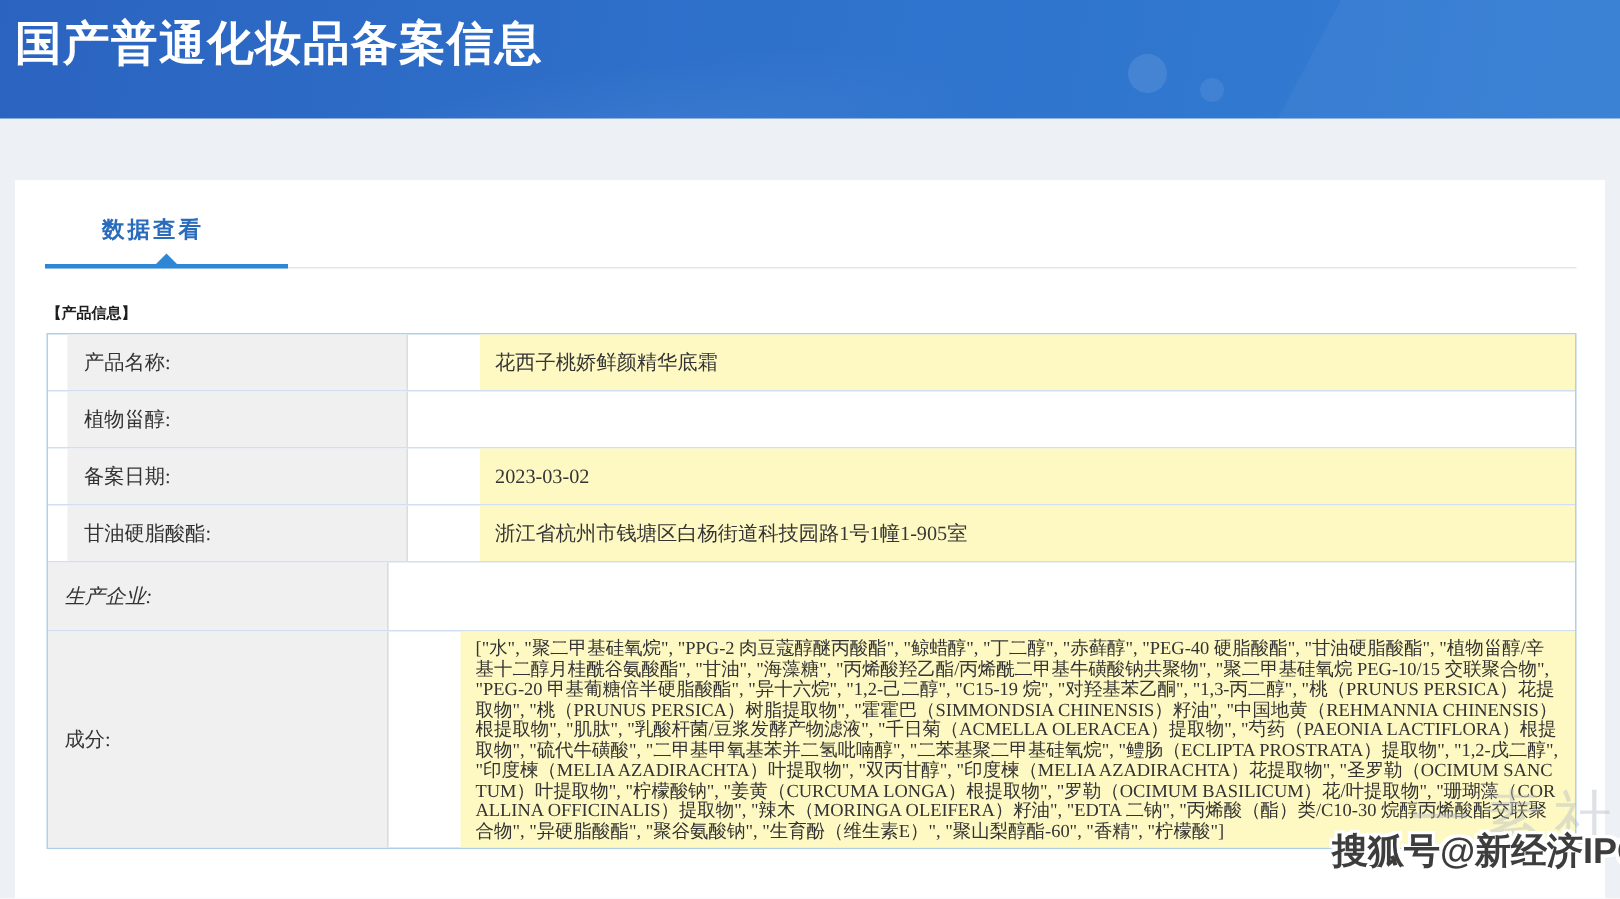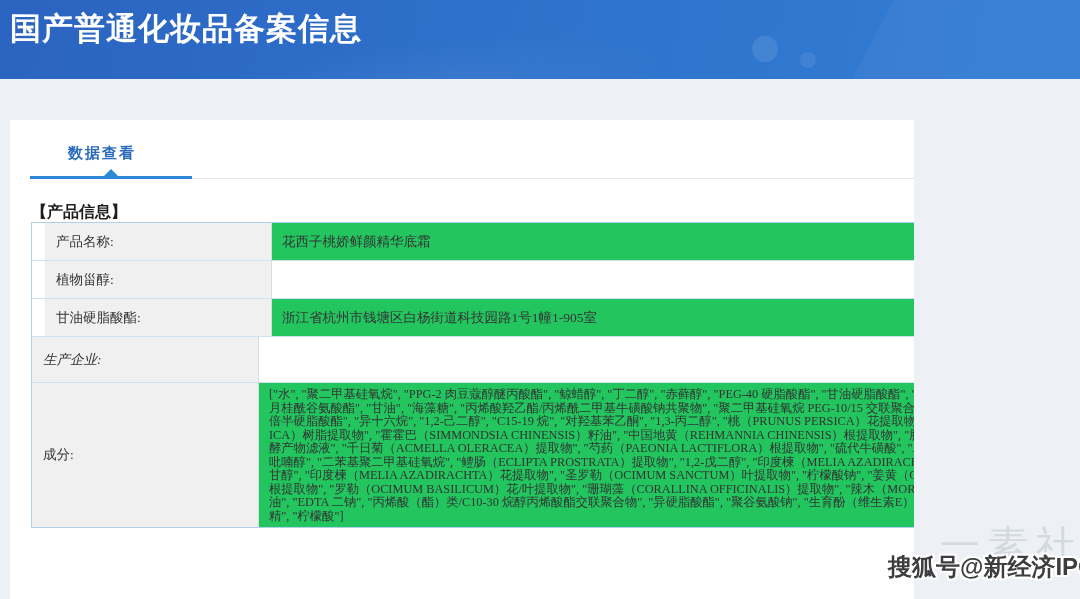--- a/index.html
+++ b/index.html
@@ -20,53 +20,54 @@
   .banner .blob3{position:absolute;left:800px;top:52px;width:16px;height:16px;border-radius:50%;background:rgba(255,255,255,0.08);}
   .banner .blob4{position:absolute;left:870px;top:-30px;width:260px;height:150px;background:rgba(255,255,255,0.04);transform:skewX(-28deg);}
   .banner-title{
     position:absolute;left:10px;top:8px;
     color:#ffffff;font-size:31px;font-weight:bold;letter-spacing:1px;white-space:nowrap;
   }
   
   .band{position:absolute;left:0;top:92px;width:1080px;height:28px;background:#edf1f5;}
   
   .panel{
-    position:absolute;left:10px;top:120px;width:904px;height:479px;
+    position:absolute;left:10px;top:120px;width:1060px;height:479px;
     background:#ffffff;overflow:hidden;
   }
   .tab{
     position:absolute;left:58px;top:24px;
     font-size:15px;font-weight:bold;color:#2a6cbb;letter-spacing:2px;cursor:pointer;white-space:nowrap;
   }
   .tab-rail{position:absolute;left:20px;top:58px;width:1021px;height:1px;background:#e4e7ea;}
   .tab-bar{position:absolute;left:20px;top:56px;width:162px;height:3px;background:#2e86d6;}
   .tab-tri{position:absolute;left:94px;top:49px;width:0;height:0;
     border-left:7px solid transparent;border-right:7px solid transparent;border-bottom:7px solid #2e86d6;}
   .section-title{
     position:absolute;left:21px;top:82px;
-    font-size:16px;font-weight:bold;color:#1e1e1e;white-space:nowrap;
+    font-size:10px;font-weight:bold;color:#1e1e1e;white-space:nowrap;
   }
   
   .info-table{
     position:absolute;left:21px;top:102px;width:1020px;
     border:1px solid #aed0ea;box-sizing:border-box;
   }
   .row{display:flex;border-bottom:1px solid #cfe0f0;box-sizing:border-box;}
   .row:last-child{border-bottom:none;}
   .cell-label{
     width:227px;flex:0 0 227px;background:#f0f0f0;
     border-right:1px solid #d7dde3;box-sizing:border-box;
     display:flex;align-items:center;padding-left:11px;
     font-size:13.5px;color:#333333;
   }
   .cell-value{
-    flex:1;background:#22c55e;box-sizing:border-box;
+    flex:1;background:#fef9c3;box-sizing:border-box;
     display:flex;align-items:center;padding:4px 10px 4px 10px;
     font-size:13.5px;color:#353535;line-height:17px;
     word-break:break-all;
+    margin-left:48px;
   }
   .h38{min-height:38px;padding-left:13px;}
   .h46{min-height:46px;font-style:italic;}
   .h134{min-height:134px;}
   .row-ingredients .cell-label{align-items:center;padding-top:0;}
   .row-ingredients .cell-value{
     align-items:flex-start;font-size:12.3px;line-height:13.5px;color:#333333;padding-top:5px;
   }
   
   .wm-faint{
@@ -109,20 +110,24 @@
 
     <div class="row h38">
       <div class="cell-label">产品名称:</div>
       <div class="cell-value">花西子桃娇鲜颜精华底霜</div>
     </div>
 
     <div class="row h38">
       <div class="cell-label">植物甾醇:</div>
     </div>
 
+    <div class="row h38">
+      <div class="cell-label">备案日期:</div>
+      <div class="cell-value">2023-03-02</div>
+    </div>
 
 
     <div class="row h38">
       <div class="cell-label">甘油硬脂酸酯:</div>
       <div class="cell-value">浙江省杭州市钱塘区白杨街道科技园路1号1幢1-905室</div>
     </div>
 
     <div class="row h46">
       <div class="cell-label">生产企业:</div>
     </div>

